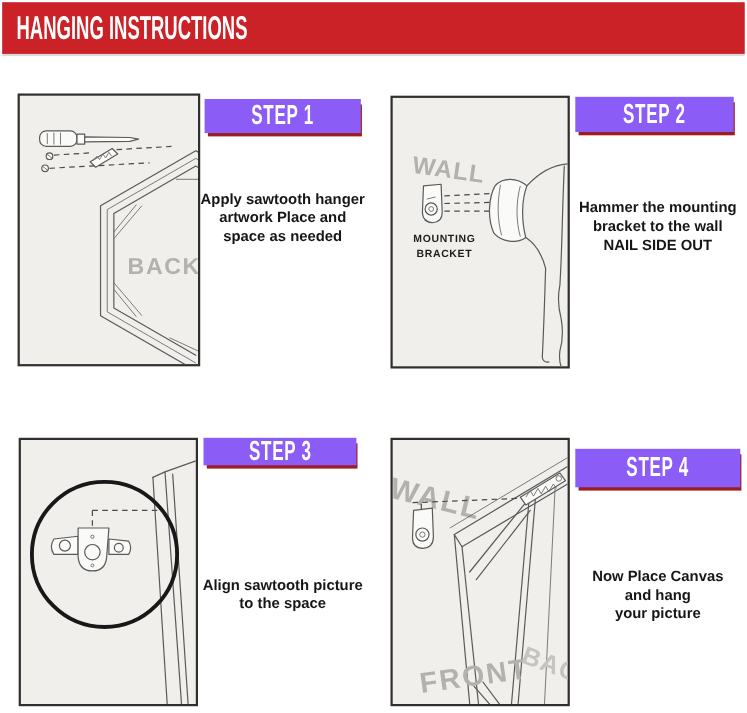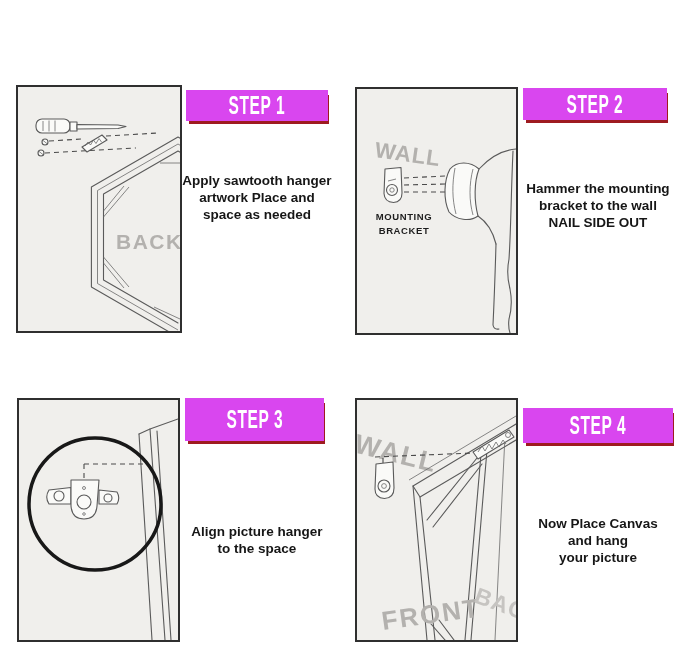--- a/index.html
+++ b/index.html
@@ -18,21 +18,21 @@
     display:inline-block;transform:scaleX(0.56);transform-origin:left center;
     margin-left:13px;white-space:nowrap;letter-spacing:0px;
   }
   
   .panel-box{
     position:absolute;background:#f0efec;border:2px solid #2f2f2f;box-sizing:border-box;
   }
   .panel-box svg{display:block;width:100%;height:100%;}
   
   .step-banner{
-    position:absolute;background:#d946ef;display:flex;align-items:center;justify-content:center;
+    position:absolute;background:#8b5cf6;display:flex;align-items:center;justify-content:center;
     box-shadow:2px 4px 0 -1px #9e1b20;
   }
   .step-banner .condensed{
     color:#ffffff;font-weight:bold;font-size:25px;line-height:1;
     display:inline-block;transform:scaleX(0.62);transform-origin:center;
     white-space:nowrap;letter-spacing:1px;
   }
   
   .instr{
     position:absolute;width:176px;text-align:center;color:#161616;
@@ -47,20 +47,23 @@
   .watermark{fill:#b3b1ae;}
   .watermark-light{fill:#c6c4c1;}
   .tinylabel{fill:#1d1d1d;font-size:9.5px;letter-spacing:0.6px;}
   .magnifier{stroke:#181818;stroke-width:3.5;fill:none;}
 </style>
 </head>
 <body>
 
 <div id="stage">
 
+  <div class="header-bar">
+    <span class="header-title">HANGING INSTRUCTIONS</span>
+  </div>
 
   <div class="panel-box" style="left:16px;top:85px;width:166px;height:248px">
     <svg viewBox="0 0 162 244">
 
       <g>
         <path class="lineart" d="M73.4,100 L160,50 L246,100 L246,200 L160,250 L73.4,200 Z"></path>
         <path class="lineart-thin" d="M79.5,103.5 L160,57 L240,103.5 M79.5,196.5 L160,243 M79.5,103.5 L79.5,196.5"></path>
         <path class="lineart" d="M85.5,107 L160,64 L234,107 M85.5,107 L85.5,193 L160,236"></path>
         <path class="lineart-thin" d="M85.5,124 L106,99 M85.5,130 L111,100 M85.5,176 L106,201 M85.5,170 L111,200 M142,76 L180,76 M136,220 L162,232"></path>
       </g>
@@ -144,25 +147,25 @@
         <circle class="lineart" cx="40" cy="96" r="5"></circle>
         <path class="lineart fillwhite" d="M80,90 L98,92 Q101.5,98 98,104 L80,104 Z"></path>
         <circle class="lineart" cx="89" cy="98" r="4"></circle>
         <path class="lineart fillwhite" d="M52,80 L80,80 L78,106 Q77,119 65,119 Q53,119 52,106 Z"></path>
         <circle class="lineart" cx="65" cy="102" r="7"></circle>
         <circle class="lineart-thin" cx="65" cy="88" r="1.5"></circle>
         <circle class="lineart-thin" cx="65" cy="114" r="1.3"></circle>
       </g>
     </svg>
   </div>
-  <div class="step-banner" style="left:185px;top:398px;width:139px;height:43px">
+  <div class="step-banner" style="left:185px;top:398px;width:139px;height:25px">
     <span class="condensed">STEP 3</span>
   </div>
   <div class="instr" style="left:169px;top:523px">
-    <div>Align picture hanger</div>
+    <div>Align sawtooth picture</div>
     <div>to the space</div>
   </div>
 
   <div class="panel-box" style="left:355px;top:398px;width:163px;height:244px">
     <svg viewBox="0 0 159 240">
       <text class="watermark" x="-4" y="52" font-size="27" letter-spacing="2" transform="rotate(14 -4 52)">WALL</text>
 
       <g>
         <path class="lineart-thin" d="M52,80 L159,16"></path>
         <path class="lineart" d="M56,86 L159,24 M63,97 L159,40 M56,86 L63,97"></path>

